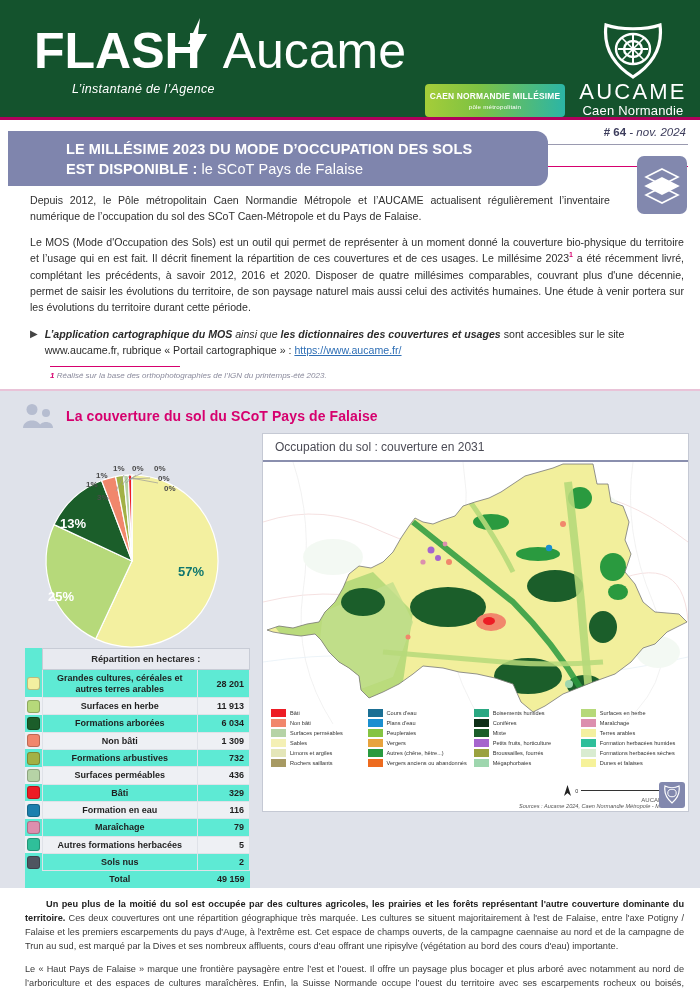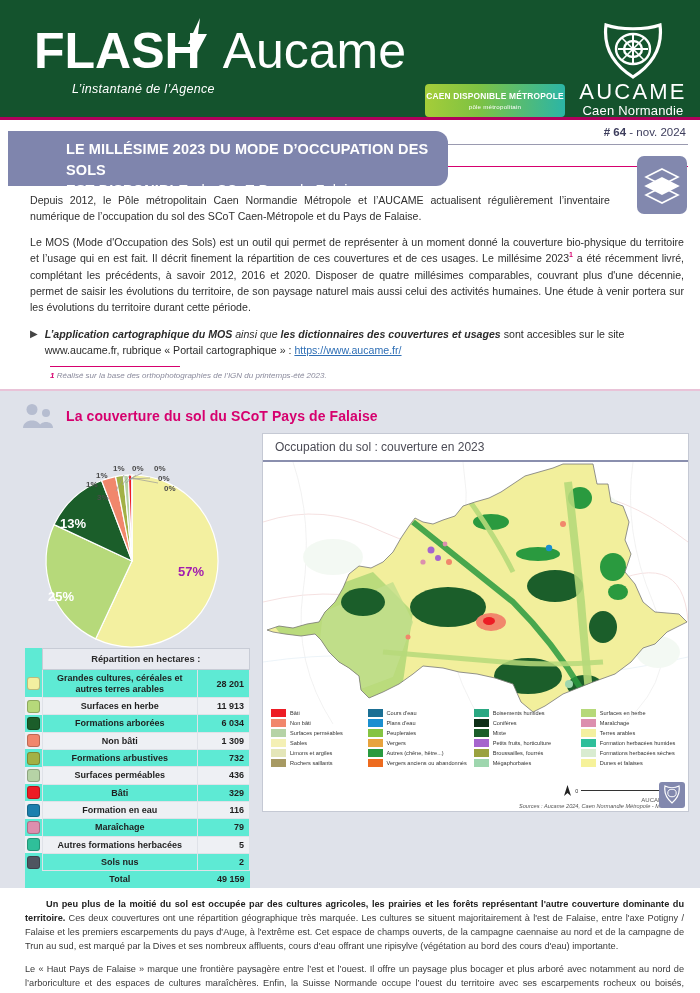--- a/index.html
+++ b/index.html
@@ -55,29 +55,29 @@
   .aucame-logo .a-sub  { font-size:13px; color:#fff; letter-spacing:.2px; }
 
   .header-rule { height:3px; background:#b0005c; }
 
   
   .title-zone { position:relative; height:66px; }
   .issue {
     position:absolute; right:14px; top:6px;
     font-size:11.5px; color:#3d3d5c; font-weight:bold;
   }
-  .issue .muted { font-weight:normal; }
+  .issue .muted { font-weight:normal;font-style:italic; }
   .issue-rule {
     position:absolute; right:12px; top:24px; width:255px; height:1px; background:#9a9ab0;
   }
   .issue-rule2 {
     position:absolute; right:12px; top:46px; width:255px; height:1px; background:#d6006e;
   }
   .title-banner {
-    position:absolute; left:8px; top:11px; width:440px; height:55px;
+    position:absolute; left:8px; top:11px; width:540px; height:55px;
     background:#7f85ad; border-radius:0 12px 12px 0;
     padding:8px 10px 0 58px; color:#fff;
   }
   .title-banner .t1 { font-size:14.5px; font-weight:bold; letter-spacing:.1px; line-height:1.45; }
   .title-banner .t2 { font-size:14.5px; font-weight:bold; letter-spacing:.1px; line-height:1.35; }
   .title-banner .t2 .light { font-weight:normal; }
   .layers-icon {
     position:absolute; right:13px; top:36px;
     width:50px; height:58px; background:#8288ae; border-radius:7px;
     display:flex; align-items:center; justify-content:center;
@@ -113,21 +113,21 @@
 
   .content-row { display:flex; gap:10px; }
 
   
   .left-col { width:240px; flex:0 0 240px; position:relative; }
   .pie-box { position:relative; height:215px; }
   .pie-labels { position:absolute; inset:0; pointer-events:none; }
   .plabel { position:absolute; font-size:8px; font-weight:bold; color:#4a4a4a; }
   .plabel.big { font-size:14px; color:#2e2e2e; }
   .plabel.white { color:#fff; font-size:13px; }
-  .plabel.dark { color:#a21caf; font-size:13px; }
+  .plabel.dark { color:#0f766e; font-size:13px; }
 
   table.mos { width:225px; border-collapse:collapse; margin-left:13px; background:#5eead4;
               font-size:9px; color:#1f1f1f; }
   table.mos th.hdr {
     background:#e8eaf0; text-align:center; font-size:9.3px; font-weight:bold;
     padding:5px 2px; color:#2b2b2b; border:1px solid #c8ccd6;
   }
   table.mos td { border:1px solid #dfe2e8; padding:3px 5px; }
   table.mos td.sw { width:17px; padding:0; border:none; background:transparent; }
   table.mos td.nm { text-align:center; font-weight:bold; font-size:9px; line-height:1.15; }
@@ -179,21 +179,21 @@
       <span class="flash-word">FLASH</span>
       <span class="aucame-word">Aucame</span>
       <svg class="bolt" viewBox="0 0 22 44">
         <polygon points="14,0 2,26 10,26 6,44 21,16 12,16" fill="#ffffff"></polygon>
       </svg>
     </div>
     <div class="tagline">L’instantané de l’Agence</div>
   </div>
 
   <div class="cnm-badge">
-    <div class="l1">CAEN DISPONIBLE MÉTROPOLE</div>
+    <div class="l1">CAEN NORMANDIE MILLÉSIME</div>
     <div class="l2">pôle métropolitain</div>
   </div>
 
   <div class="aucame-logo">
     <div class="mark">
       <svg width="66" height="56" viewBox="0 0 66 56">
         <path d="M6 2 C20 7, 46 7, 60 2 C62 18, 58 38, 33 54 C8 38, 4 18, 6 2 Z" fill="none" stroke="#fff" stroke-width="3.2"></path>
         <ellipse cx="33" cy="26" rx="17" ry="15" fill="none" stroke="#fff" stroke-width="2.4"></ellipse>
         <ellipse cx="33" cy="26" rx="9" ry="8" fill="none" stroke="#fff" stroke-width="2.4"></ellipse>
         <path d="M33 11 L33 41 M18 26 L48 26" stroke="#fff" stroke-width="2"></path>
@@ -398,21 +398,21 @@
           <td class="sw"></td>
           <td class="nm">Total</td>
           <td class="val">49 159</td>
         </tr>
       </tbody>
         </table>
     </div>
 
     <div class="map-col">
       <div class="map-card">
-        <div class="map-title">Occupation du sol : couverture en 2023</div>
+        <div class="map-title">Occupation du sol : couverture en 2031</div>
 
         <div class="map-canvas">
           <svg width="425" height="262" viewBox="0 0 425 262">
             <rect width="425" height="262" fill="#ffffff"></rect>
 
             <g opacity="0.35">
               <path d="M0 60 Q60 40 120 70 T250 50 T425 80" stroke="#e3a9a9" stroke-width="1" fill="none"></path>
               <path d="M0 140 Q80 120 160 150 T330 130 T425 160" stroke="#e3a9a9" stroke-width="1" fill="none"></path>
               <path d="M30 0 Q50 60 40 130 T70 262" stroke="#cfcfcf" stroke-width=".8" fill="none"></path>
               <path d="M200 0 Q210 60 190 120 T220 262" stroke="#cfcfcf" stroke-width=".8" fill="none"></path>

